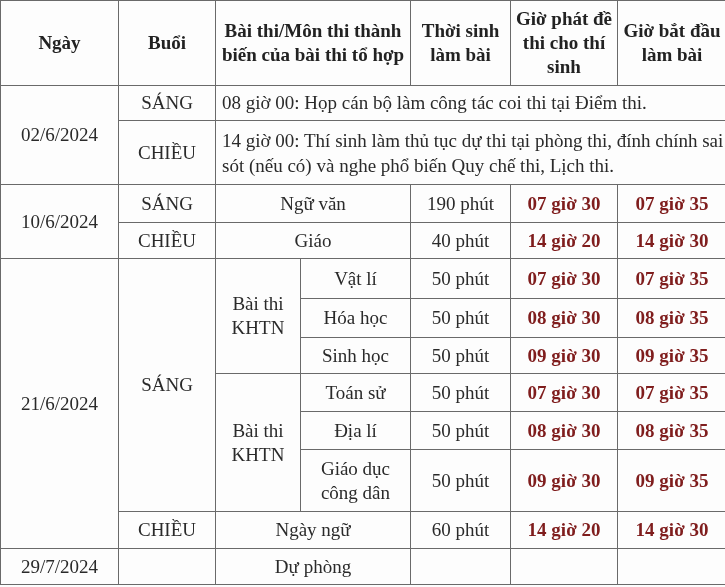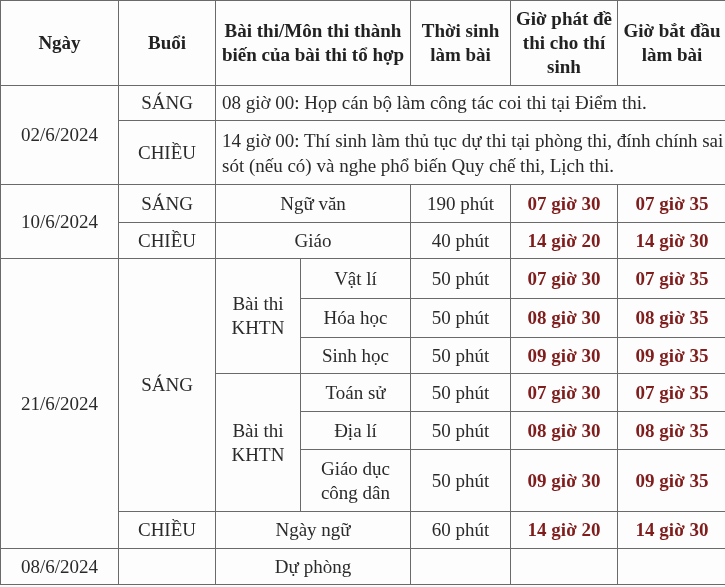--- a/index.html
+++ b/index.html
@@ -129,21 +129,21 @@
     </tr>
     <tr style="height:37px">
       <td>CHIỀU</td>
       <td colspan="2">Ngày ngữ</td>
       <td>60 phút</td>
       <td class="bold">14 giờ 20</td>
       <td class="bold">14 giờ 30</td>
     </tr>
 
     <tr style="height:36px">
-      <td>08/6/2024</td>
+      <td>29/7/2024</td>
       <td></td>
       <td colspan="2">Dự phòng</td>
       <td></td>
       <td></td>
       <td></td>
     </tr>
   </tbody>
     </table>
 </div>
 

